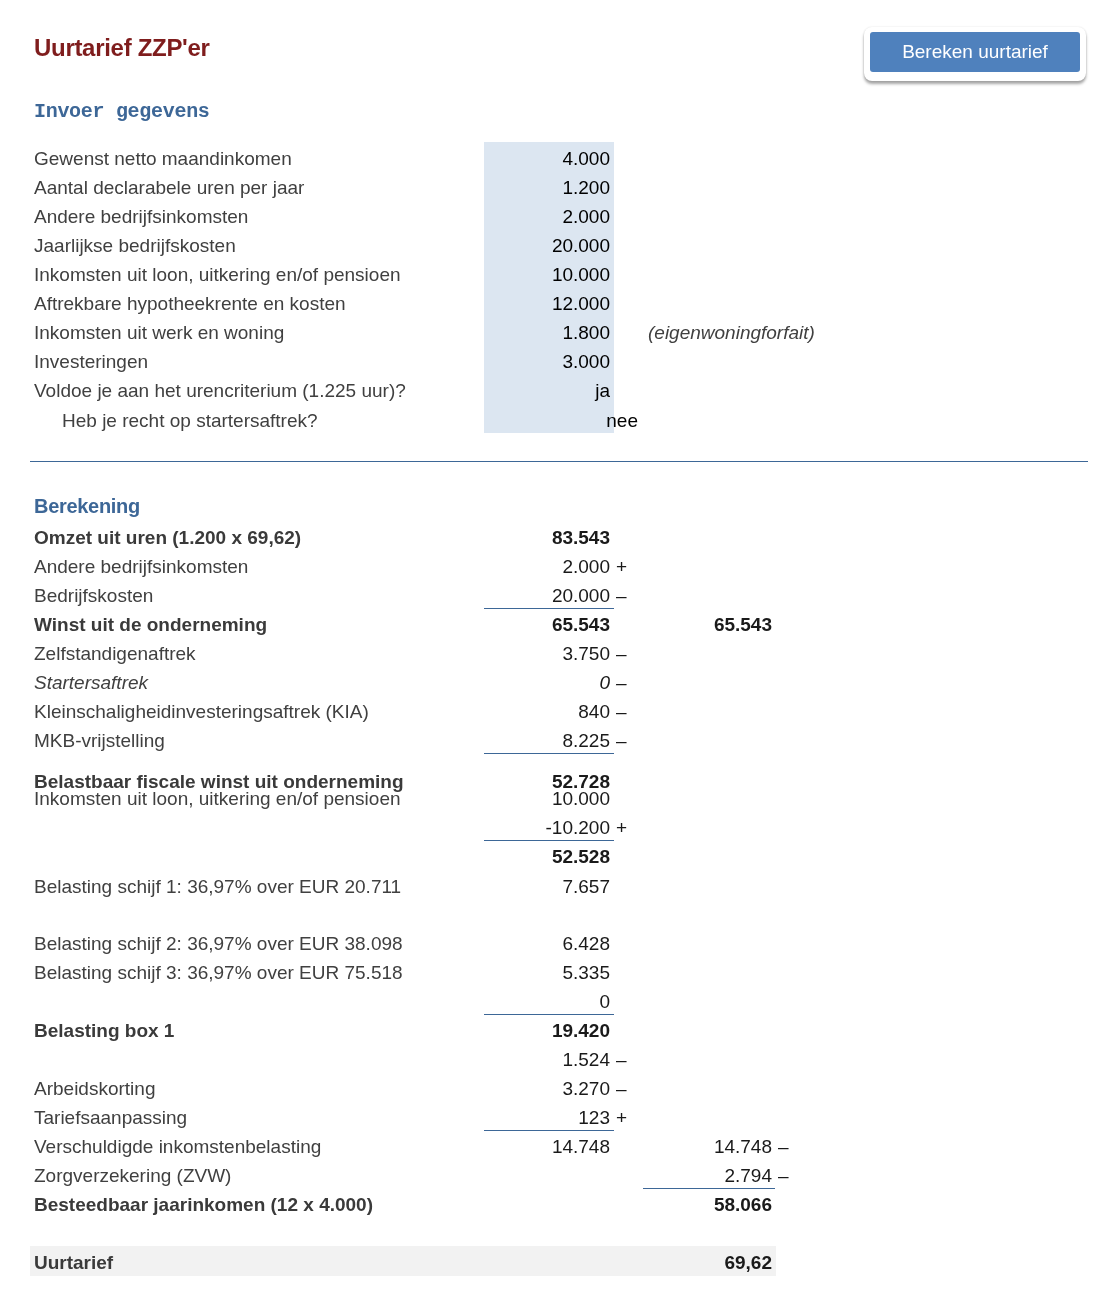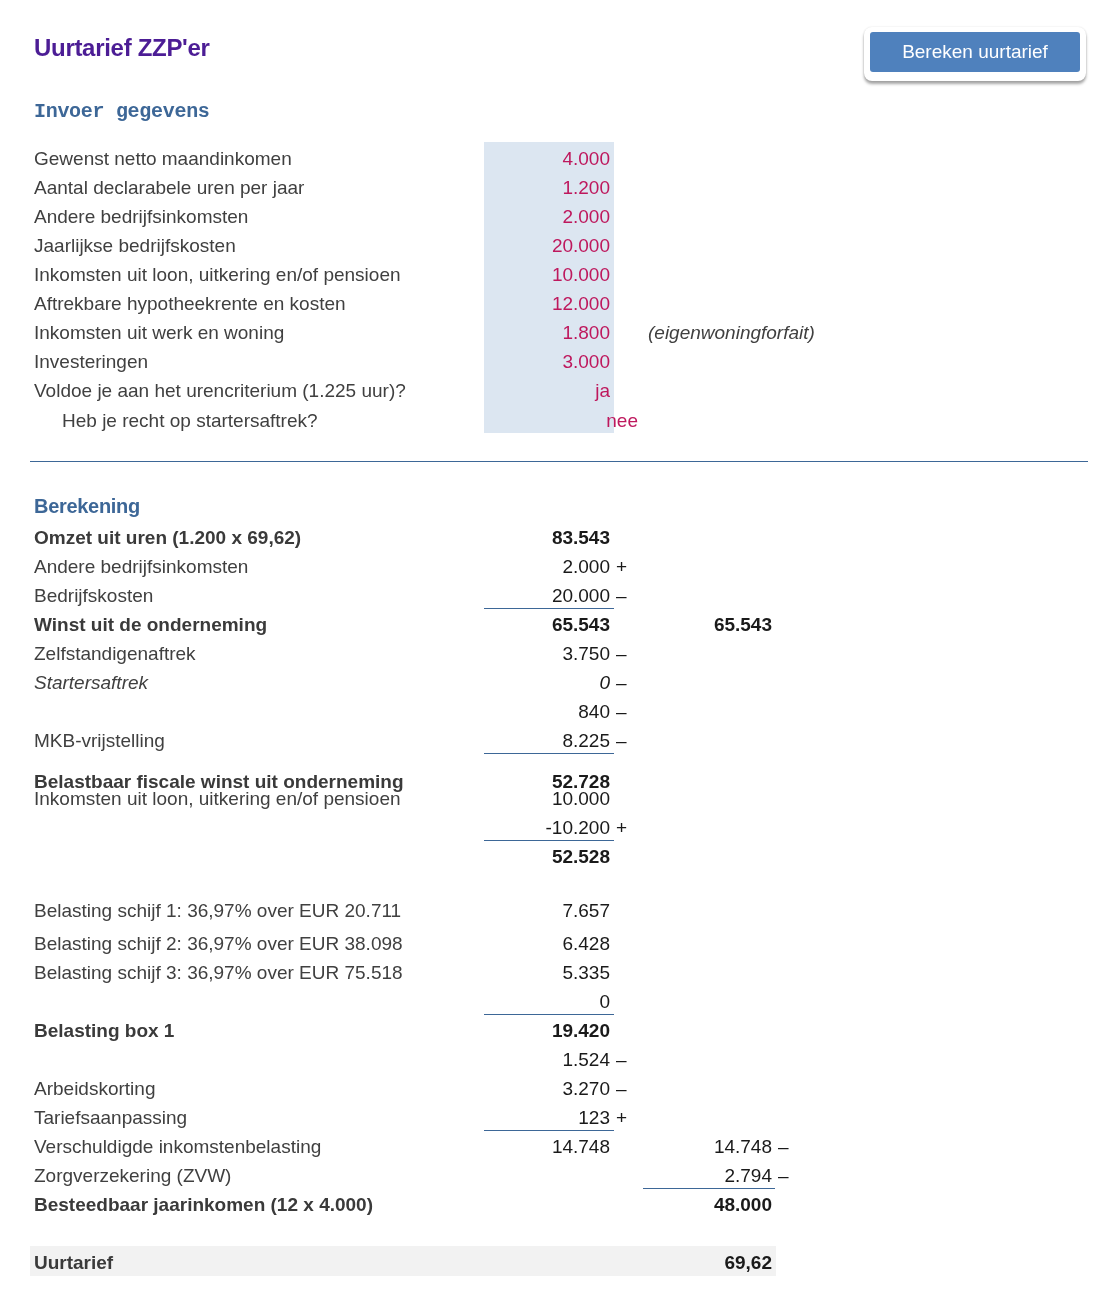--- a/index.html
+++ b/index.html
@@ -1,38 +1,38 @@
 <!DOCTYPE html>
 <html><head>
   <meta charset="utf-8">
   <style>
     * { box-sizing: border-box; margin: 0; padding: 0; }
     html, body { width: 1118px; height: 1305px; background: #ffffff; overflow: hidden; }
     body { position: relative; font-family: "Liberation Sans", "DejaVu Sans", sans-serif; color: #404040; }
 
-    .title { position: absolute; left: 34px; top: 34px; font-size: 24px; font-weight: bold; color: #4c1d95; letter-spacing: -0.3px; }
+    .title { position: absolute; left: 34px; top: 34px; font-size: 24px; font-weight: bold; color: #7f1d1d; letter-spacing: -0.3px; }
     .section-title { position: absolute; left: 34px; font-size: 20px; font-weight: bold; color: #3d6797; letter-spacing: -0.3px; }
 
     .btn-wrap { position: absolute; left: 864px; top: 27px; width: 222px; height: 54px; background: #fff; border-radius: 8px;
       box-shadow: 0 3px 3px rgba(0,0,0,0.35), 0 0 2px rgba(0,0,0,0.12); }
     .btn { position: absolute; left: 6px; top: 5px; width: 210px; height: 40px; background: #4f81bd; color: #ffffff; border: none;
       border-radius: 3px; font-family: "Liberation Sans", sans-serif; font-size: 19px; cursor: pointer; display:flex; align-items:center; justify-content:center; }
 
     .input-bg { position: absolute; left: 484px; top: 142px; width: 130px; height: 291px; background: #dce6f1; }
 
     .row { position: absolute; left: 0; width: 1118px; height: 29px; font-size: 19px; line-height: 29px; }
     .row .lbl { position: absolute; left: 34px; white-space: nowrap; }
     .row .val { position: absolute; right: calc(1118px - 610px); text-align: right; white-space: nowrap; color: #1a1a1a; }
     .row .val2 { position: absolute; right: calc(1118px - 772px); text-align: right; white-space: nowrap; color: #1a1a1a; }
     .row .sign { position: absolute; left: 616px; color: #1a1a1a; }
     .row .sign2 { position: absolute; left: 778px; color: #1a1a1a; }
     .row .note { position: absolute; left: 648px; font-style: italic; white-space: nowrap; }
     .row.bold .lbl, .row.bold .val, .row.bold .val2 { font-weight: bold; }
     .row.bold .lbl { color: #3a3a3a; }
-    .row input.val { background: transparent; border: none; font: inherit; font-size: 19px; width: 120px; height: 29px; line-height: 29px; padding: 0; text-align: right; color: #be185d; outline: none; }
+    .row input.val { background: transparent; border: none; font: inherit; font-size: 19px; width: 120px; height: 29px; line-height: 29px; padding: 0; text-align: right; color: #000000; outline: none; }
 
     .uline { position: absolute; height: 1px; background: #3d6797; }
     .divider { position: absolute; left: 30px; top: 461px; width: 1058px; height: 1px; background: #3d6797; }
 
     .result-bar { position: absolute; left: 30px; top: 1246px; width: 746px; height: 30px; background: #f2f2f2; }
   </style>
 </head>
 <body>
 
 <div class="title">Uurtarief ZZP'er</div>
@@ -114,20 +114,21 @@
   <span class="lbl">Zelfstandigenaftrek</span>
   <span class="val">3.750</span>
   <span class="sign">–</span>
 </div>
 <div class="row" style="top:668px;font-style:italic;">
   <span class="lbl">Startersaftrek</span>
   <span class="val">0</span>
   <span class="sign">–</span>
 </div>
 <div class="row" style="top:697px;">
+  <span class="lbl">Kleinschaligheidinvesteringsaftrek (KIA)</span>
   <span class="val">840</span>
   <span class="sign">–</span>
 </div>
 <div class="row" style="top:726px;">
   <span class="lbl">MKB-vrijstelling</span>
   <span class="val">8.225</span>
   <span class="sign">–</span>
 </div>
 <div class="uline" style="left:484px; top:753px; width:130px;"></div>
 <div class="row bold" style="top:755px;margin-top:12px;">
@@ -140,21 +141,21 @@
 </div>
 <div class="row" style="top:813px;">
   <span class="val">-10.200</span>
   <span class="sign">+</span>
 </div>
 <div class="uline" style="left:484px; top:840px; width:130px;"></div>
 <div class="row bold" style="top:842px;">
   <span class="val">52.528</span>
 </div>
 
-<div class="row" style="top:896px;">
+<div class="row" style="top:872px;">
   <span class="lbl">Belasting schijf 1: 36,97% over EUR 20.711</span>
   <span class="val">7.657</span>
 </div>
 <div class="row" style="top:929px;">
   <span class="lbl">Belasting schijf 2: 36,97% over EUR 38.098</span>
   <span class="val">6.428</span>
 </div>
 <div class="row" style="top:958px;">
   <span class="lbl">Belasting schijf 3: 36,97% over EUR 75.518</span>
   <span class="val">5.335</span>
@@ -189,20 +190,20 @@
   <span class="sign2">–</span>
 </div>
 <div class="row" style="top:1161px;">
   <span class="lbl">Zorgverzekering (ZVW)</span>
   <span class="val2">2.794</span>
   <span class="sign2">–</span>
 </div>
 <div class="uline" style="left:643px; top:1188px; width:132px;"></div>
 <div class="row bold" style="top:1190px;">
   <span class="lbl">Besteedbaar jaarinkomen (12 x 4.000)</span>
-  <span class="val2">48.000</span>
+  <span class="val2">58.066</span>
 </div>
 
 <div class="result-bar"></div>
 <div class="row bold" style="top:1248px;">
   <span class="lbl">Uurtarief</span>
   <span class="val2">69,62</span>
 </div>
 
 </body></html>

